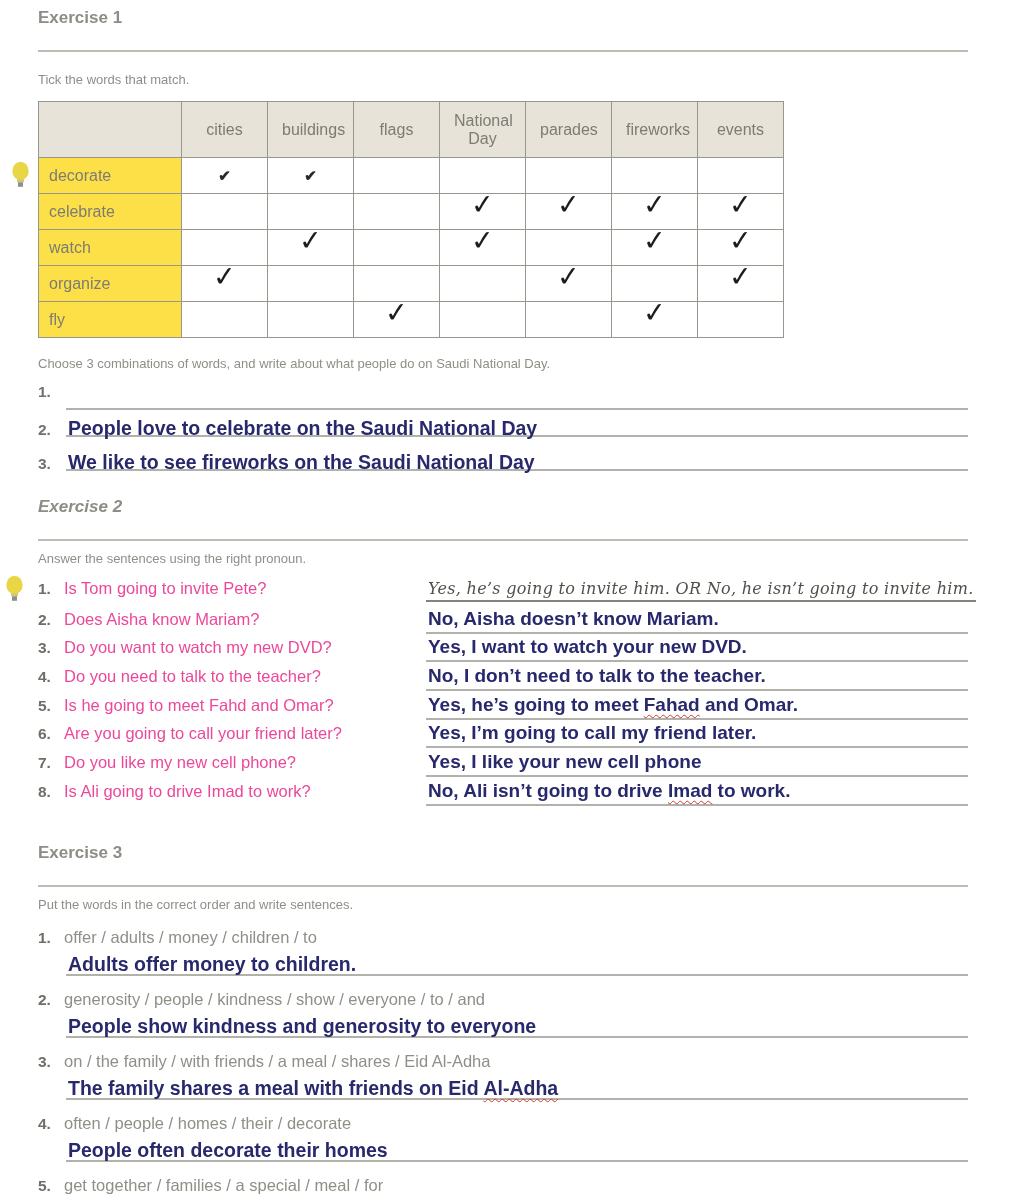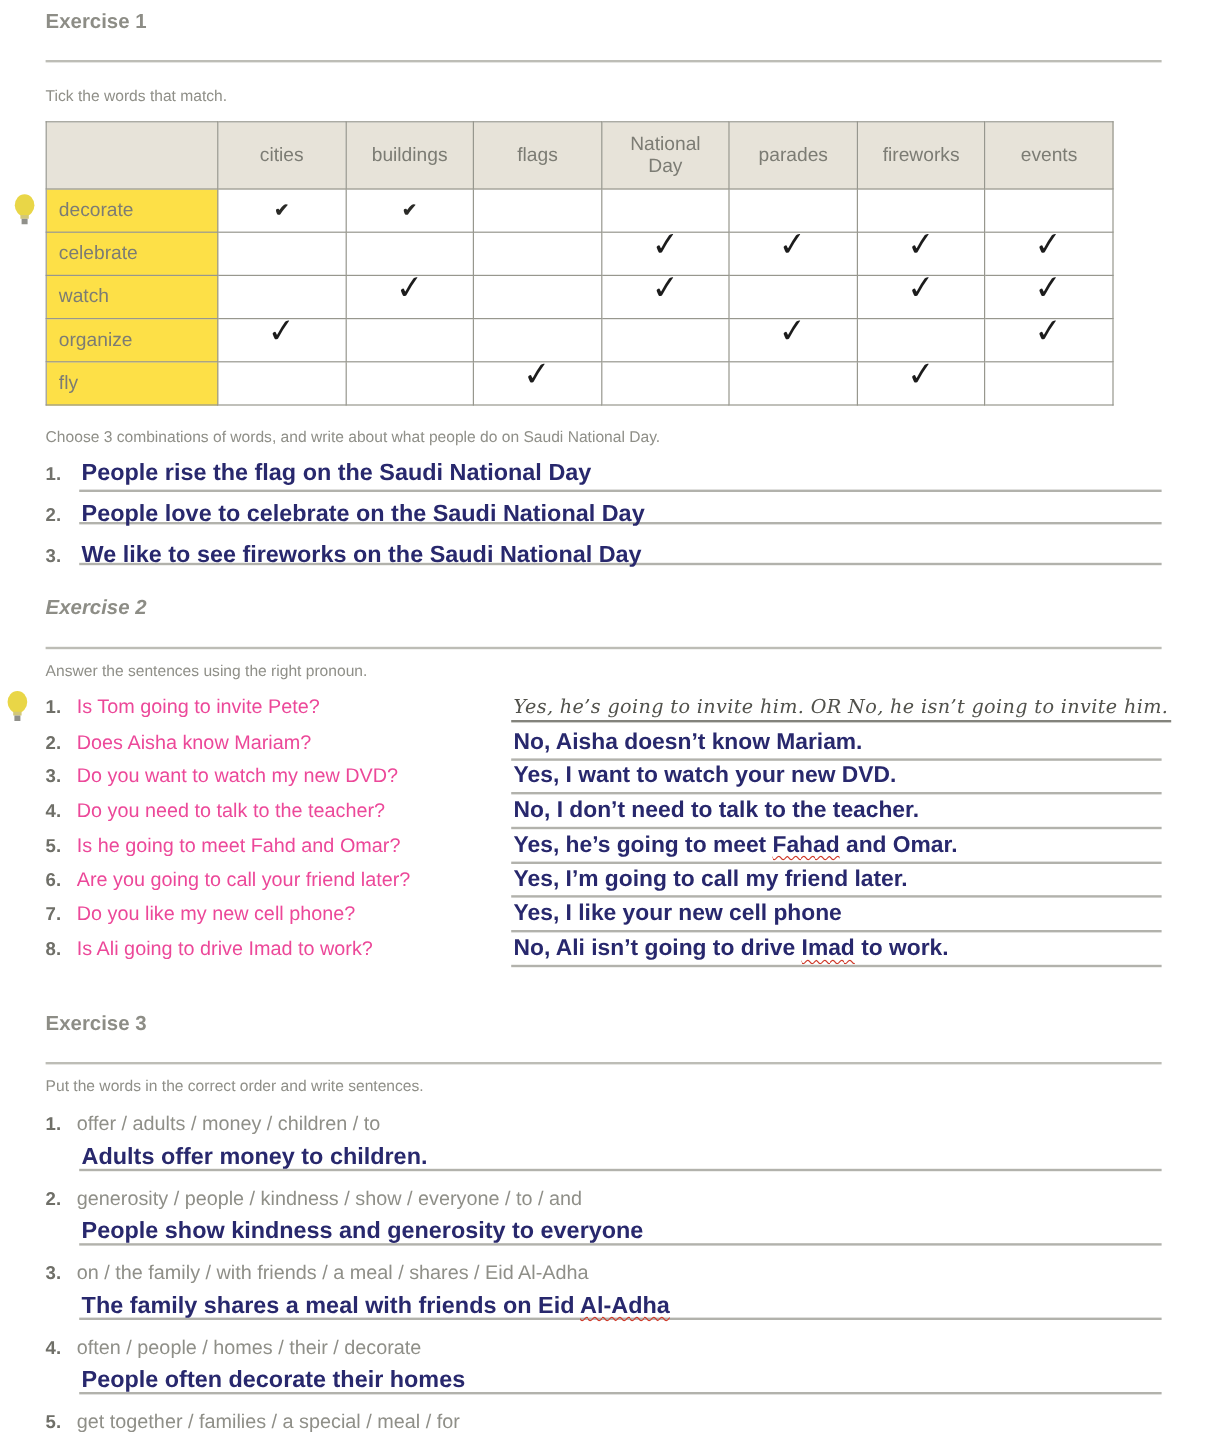--- a/index.html
+++ b/index.html
@@ -12,21 +12,21 @@
 
   
   .ex-title{
     font-size:17px;font-weight:bold;color:#8d8d86;
     border-bottom:2px solid #bdbdb6;padding-bottom:22px;margin:0;
   }
   .instruction{font-size:13px;color:#8f8f88;margin:20px 0 0 0;}
 
   
   .table-wrap{position:relative;margin-top:14px;}
-  table.match{border-collapse:collapse;table-layout:fixed;width:890px;}
+  table.match{border-collapse:collapse;table-layout:fixed;width:746px;}
   table.match th,table.match td{border:1px solid #97978e;}
   table.match th{
     background:#e7e3d9;height:55px;font-weight:normal;
     font-size:16px;color:#7c7c74;padding:0 14px;vertical-align:middle;
   }
   table.match th.corner{width:114px;}
   table.match td{height:33px;background:#ffffff;text-align:center;vertical-align:middle;overflow:visible;}
   table.match td.rowlabel{
     background:#fde047;text-align:left;padding-left:10px;
     font-size:16px;color:#7c7c74;
@@ -176,21 +176,20 @@
             </tr>
           </tbody>
       </table>
     </div>
 
     <p class="instruction" style="margin-top:18px;">Choose 3 combinations of words, and write about what people do on Saudi National Day.</p>
     <div class="w-list" id="ex1-answers">
         <div class="w-row">
           <span class="w-num">1.</span>
           <div class="w-line"></div>
-          <span class="w-text">People rise the flag on the Saudi National Day</span>
         </div>
         <div class="w-row">
           <span class="w-num">2.</span>
           <div class="w-line"></div>
           <span class="w-text">People love to celebrate on the Saudi National Day</span>
         </div>
         <div class="w-row">
           <span class="w-num">3.</span>
           <div class="w-line"></div>
           <span class="w-text">We like to see fireworks on the Saudi National Day</span>

